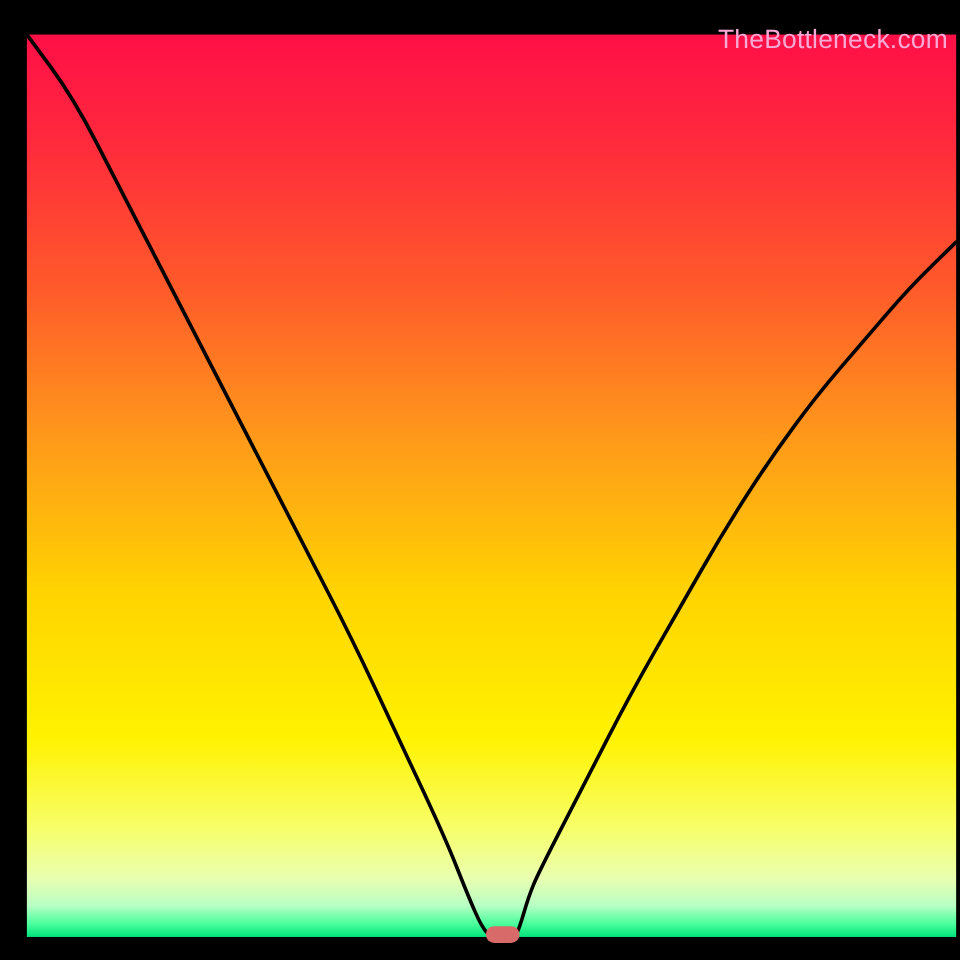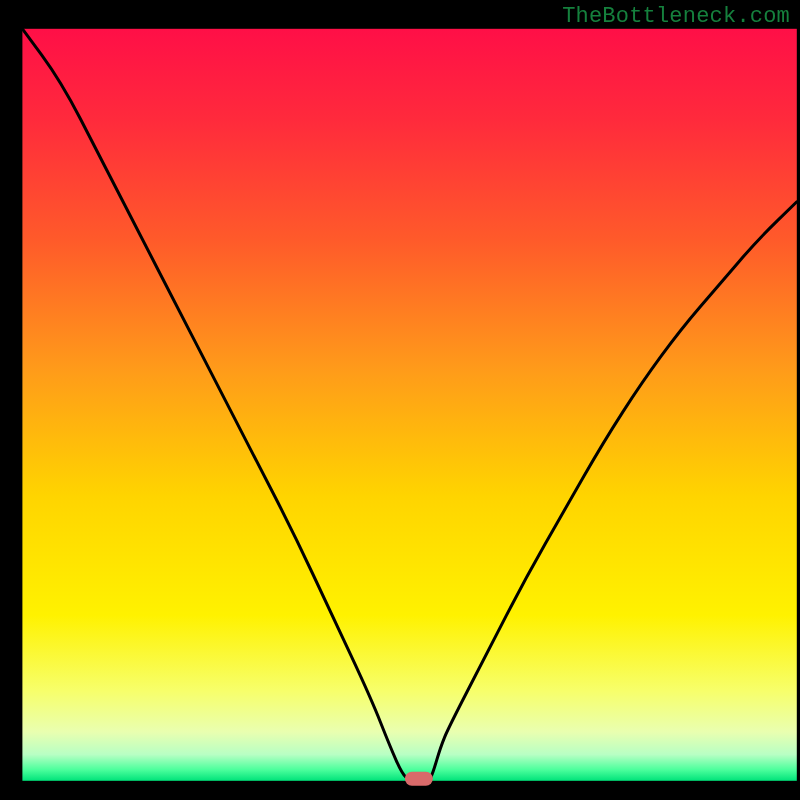--- a/index.html
+++ b/index.html
@@ -13,25 +13,25 @@
   .chart-wrap {
     position: relative;
     width: 800px;
     height: 800px;
   }
   svg {
     display: block;
   }
   .attribution {
     position: absolute;
-    top: 4px;
+    top: 20px;
     right: 10px;
-    font-family: Liberation Mono, monospace;
+    font-family: Liberation Sans, sans-serif;
     font-size: 22px;
-    color: #15803d;
+    color: #f9a8d4;
     letter-spacing: 0.2px;
     font-weight: 500;
   }
 </style>
 </head>
 <body>
 
 <div class="chart-wrap">
   <svg id="chart-svg" width="800" height="800" viewBox="0 0 800 800">
       <defs>

